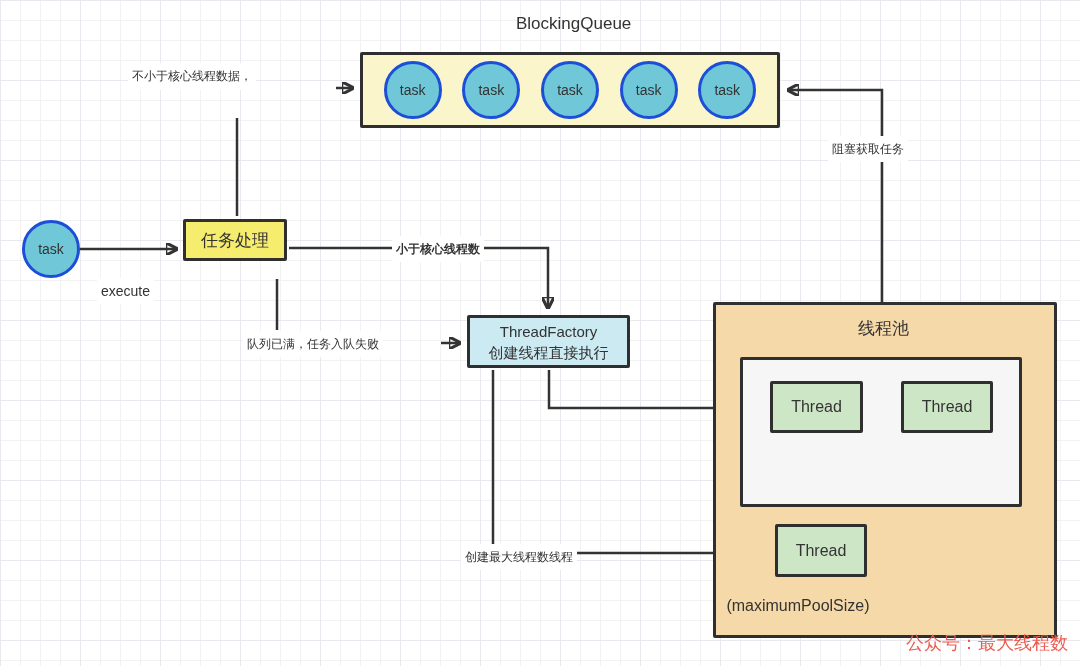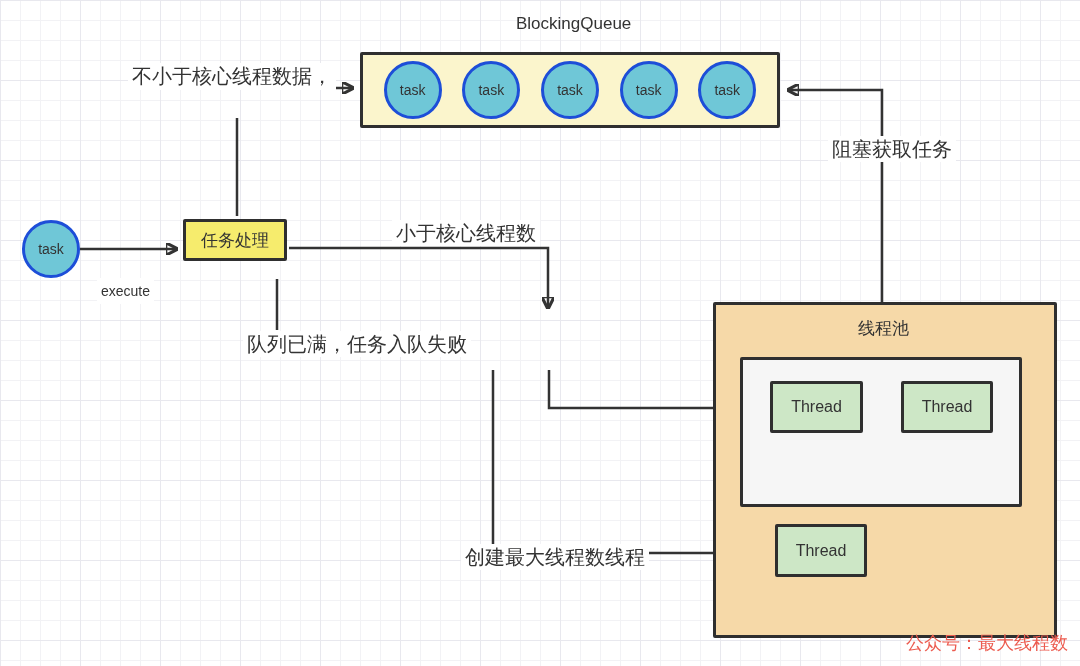--- a/index.html
+++ b/index.html
@@ -18,21 +18,21 @@
   .connectors path{fill:none;stroke:#333;stroke-width:2.5;}
   .box{position:absolute;display:flex;align-items:center;justify-content:center;
        border:3px solid #2f2f2f;box-sizing:border-box;text-align:center;border-radius:2px;}
   .circle{position:absolute;width:58px;height:58px;border-radius:50%;
        border:3px solid #1d4ed8;box-sizing:border-box;background:#6fc7d7;
        display:flex;align-items:center;justify-content:center;font-size:14px;}
   .queue-box{left:360px;top:52px;width:420px;height:76px;background:#fbf5cc;}
   .queue-row{display:flex;width:100%;height:100%;align-items:center;justify-content:space-evenly;}
   .queue-row .qtask{position:static;flex:0 0 auto;}
   .title{position:absolute;font-size:17px;}
-  .edge-label{position:absolute;background:#fff;padding:1px 4px;font-size:20px;
+  .edge-label{position:absolute;background:#fff;padding:1px 4px;font-size:12px;
        text-align:center;line-height:24px;white-space:nowrap;}
   .small{font-size:14px;margin-top:40px;}
   .handler-box{left:183px;top:219px;width:104px;height:42px;background:#f6ec6d;font-size:17px;}
   .factory-box{left:467px;top:315px;width:163px;height:53px;background:#cbeaf2;
        font-size:15px;line-height:21px;flex-direction:column;}
   .pool-box{left:713px;top:302px;width:344px;height:336px;background:#f6d9a8;}
   .core-box{left:740px;top:357px;width:282px;height:150px;background:#f6f6f6;}
   .thread{background:#cde7c6;font-size:16px;}
   .pool-label{position:absolute;text-align:center;font-size:15px;line-height:20px;}
   .watermark{position:absolute;left:906px;top:631px;width:170px;font-size:18px;
@@ -73,35 +73,40 @@
 
   <div class="circle" style="left:22px;top:220px;">task</div>
   <div class="edge-label small" style="left:97px;top:238px;">execute</div>
 
   <div class="box handler-box">任务处理</div>
 
   <div class="edge-label" style="left:128px;top:63px;line-height:25px;">
     <div>不小于核心线程数据，</div>
   </div>
 
-  <div class="edge-label" style="left:392px;top:220px;">小于核心线程数</div>
+  <div class="edge-label" style="left:392px;top:236px;font-weight:bold;">小于核心线程数</div>
 
   <div class="edge-label" style="left:243px;top:331px;">队列已满，任务入队失败</div>
 
+  <div class="box factory-box">
+    <div>ThreadFactory</div>
+    <div>创建线程直接执行</div>
+  </div>
 
   <div class="edge-label" style="left:461px;top:544px;">创建最大线程数线程</div>
 
   <div class="edge-label" style="left:828px;top:136px;">阻塞获取任务</div>
 
   <div class="box pool-box"></div>
   <div class="title" style="left:858px;top:317px;font-size:17px;">线程池</div>
 
   <div class="box core-box"></div>
   <div class="box thread" style="left:770px;top:381px;width:93px;height:52px;">Thread</div>
   <div class="box thread" style="left:901px;top:381px;width:92px;height:52px;">Thread</div>
 
   <div class="box thread" style="left:775px;top:524px;width:92px;height:53px;">Thread</div>
   <div class="pool-label" style="left:718px;top:596px;width:160px;">
+    <div style="font-size:16px;">(maximumPoolSize)</div>
   </div>
 
   <div class="watermark">公众号：最大线程数</div>
 
 </div>
 
 </body></html>

